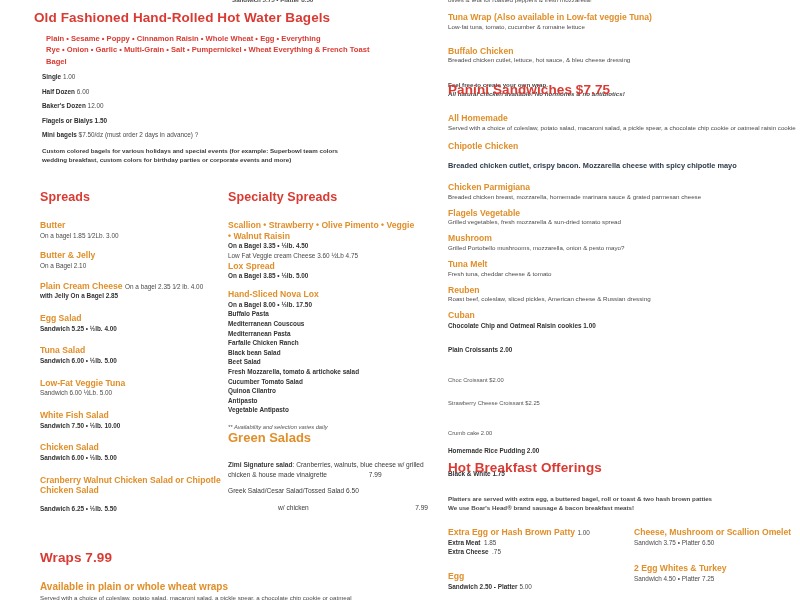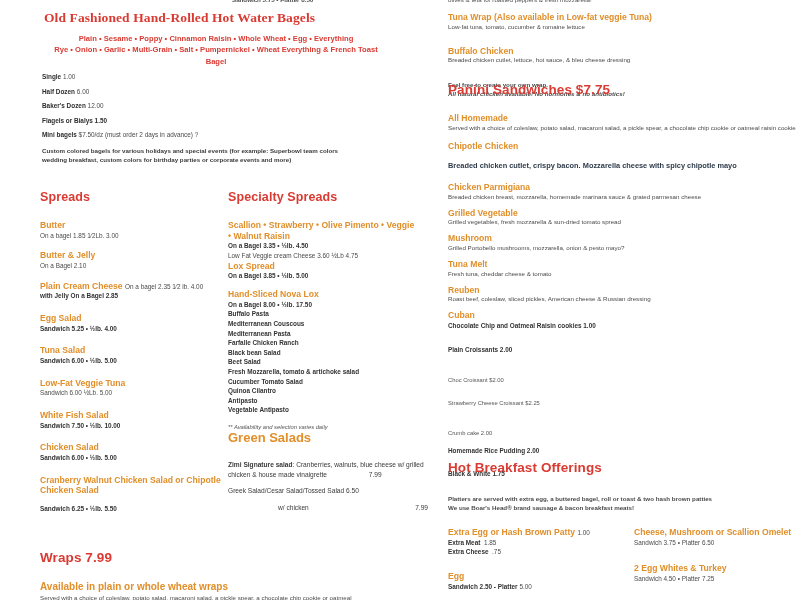--- a/index.html
+++ b/index.html
@@ -38,22 +38,22 @@
   .gap8{height:8px;}
   .gap10{height:10px;}
   .gap14{height:14px;}
 
   
   .clip-top{position:absolute;top:-4px;left:0;width:800px;height:12px;overflow:hidden;}
   .clip-top .a{position:absolute;left:232px;top:0;font-size:6.2px;font-weight:bold;color:#4a4a4a;}
   .clip-top .b{position:absolute;left:448px;top:0;font-size:6.2px;color:#4a4a4a;}
 
   
-  .bagel-head{position:absolute;left:44px;top:10px;font-family:Liberation Serif, serif;}
-  .bagel-flavors{position:absolute;left:46px;top:33px;width:340px;text-align:center;
+  .bagel-head{position:absolute;left:34px;top:10px;}
+  .bagel-flavors{position:absolute;left:46px;top:33px;width:340px;text-align:left;
     color:#d93b33;font-weight:bold;font-size:7.6px;line-height:1.5;}
   .bagel-prices{position:absolute;left:42px;top:73px;width:380px;}
   .bagel-prices .row{margin-bottom:7.5px;font-size:6.4px;color:#4a4a4a;}
   .bagel-prices .row b{color:#2e2e2e;}
   .note{font-size:6.2px;font-weight:bold;color:#3a3a3a;line-height:1.5;}
 
   
   .spreads{position:absolute;left:40px;top:190px;width:190px;}
   .specialty{position:absolute;left:228px;top:190px;width:190px;}
   .green-salads{position:absolute;left:228px;top:430px;width:200px;}
@@ -249,21 +249,21 @@
       <div class="cat-head">Chipotle Chicken</div>
       <div class="gap10"></div>
       <div class="blk">Breaded chicken cutlet, crispy bacon. Mozzarella cheese with spicy chipotle mayo</div>
       <div class="gap10"></div>
 
       <div class="item">
         <div class="cat-head">Chicken Parmigiana</div>
         <div class="desc">Breaded chicken breast, mozzarella, homemade marinara sauce &amp; grated parmesan cheese</div>
       </div>
       <div class="item">
-        <div class="cat-head">Grilled Vegetable</div>
+        <div class="cat-head">Flagels Vegetable</div>
         <div class="desc">Grilled vegetables, fresh mozzarella &amp; sun-dried tomato spread</div>
       </div>
       <div class="item">
         <div class="cat-head">Mushroom</div>
         <div class="desc">Grilled Portobello mushrooms, mozzarella, onion &amp; pesto mayo?</div>
       </div>
       <div class="item">
         <div class="cat-head">Tuna Melt</div>
         <div class="desc">Fresh tuna, cheddar cheese &amp; tomato</div>
       </div>

